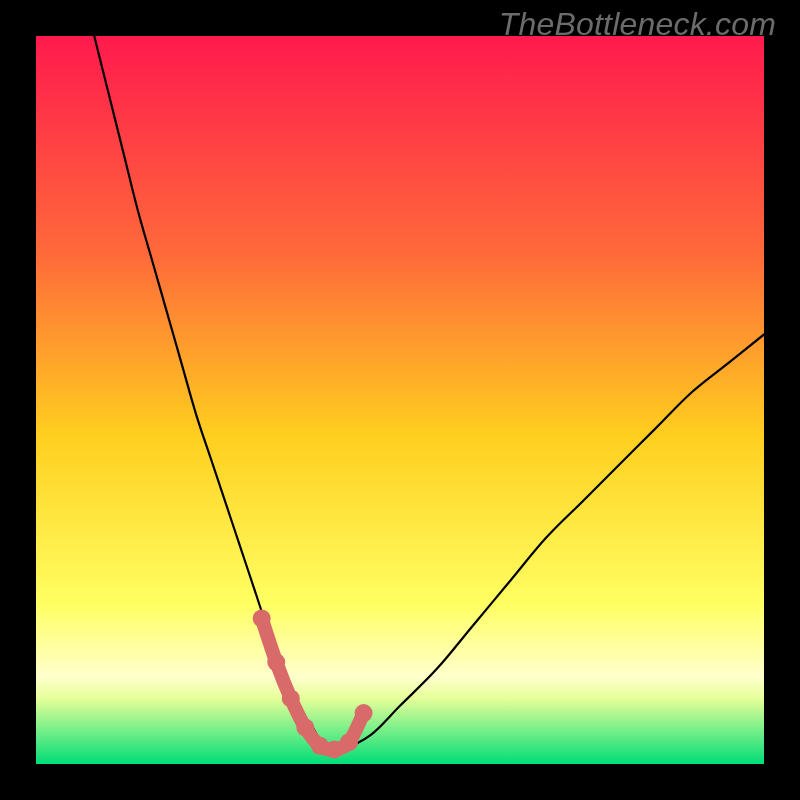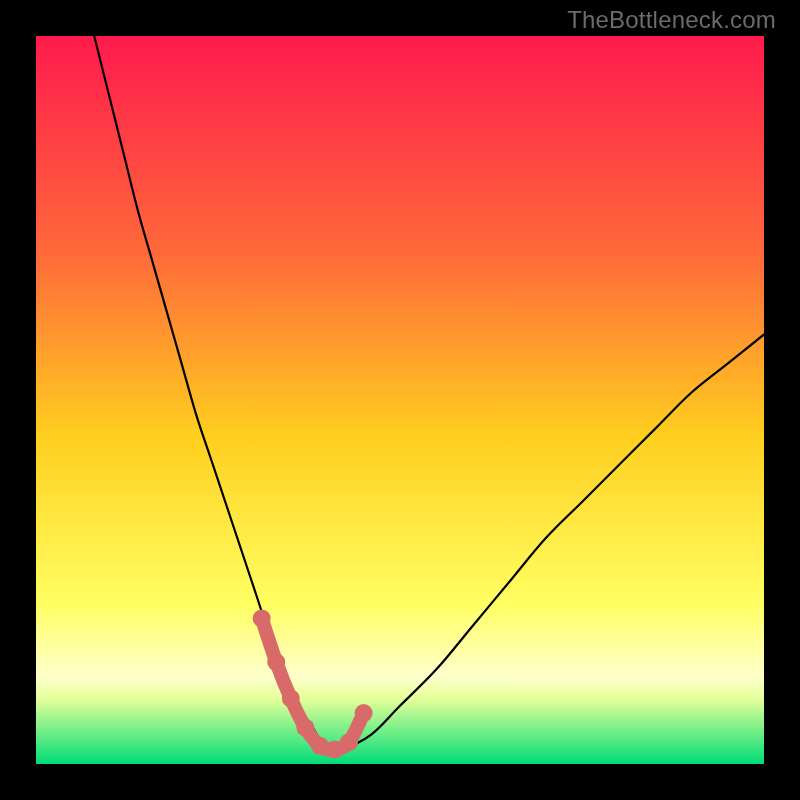--- a/index.html
+++ b/index.html
@@ -35,24 +35,25 @@
     left: 0;
     top: 0;
     width: 100%;
     height: 100%;
   }
   .watermark {
     position: absolute;
     top: 6px;
     right: 24px;
     font-family: Arial, Helvetica, sans-serif;
-    font-size: 24px;
+    font-size: 32px;
     font-weight: 500;
     color: #6b6b6b;
     letter-spacing: 0.2px;
+    font-style: italic;
   }
 </style>
 </head>
 <body>
 <div class="container">
 
   <div class="plot-area">
     <svg class="gradient-bg" viewBox="0 0 728 728" preserveAspectRatio="none">
       <defs>
         <linearGradient id="bg-grad" x1="0" y1="0" x2="0" y2="1">

